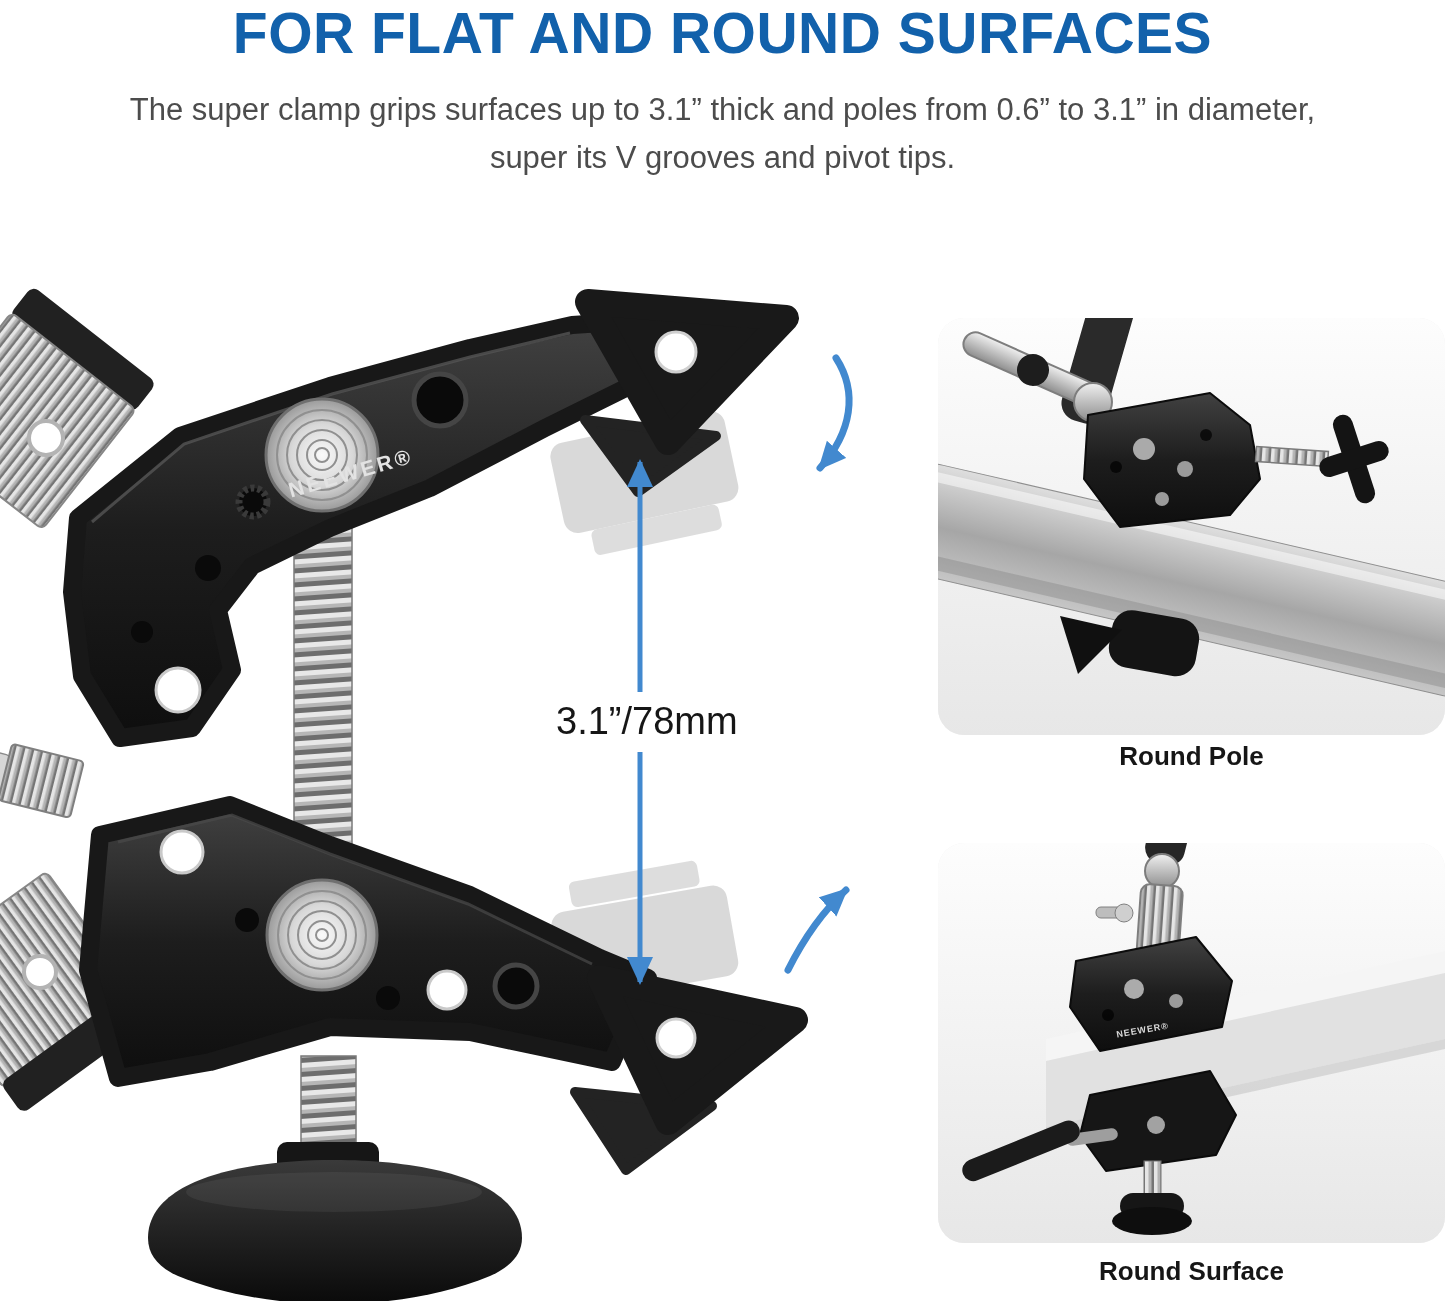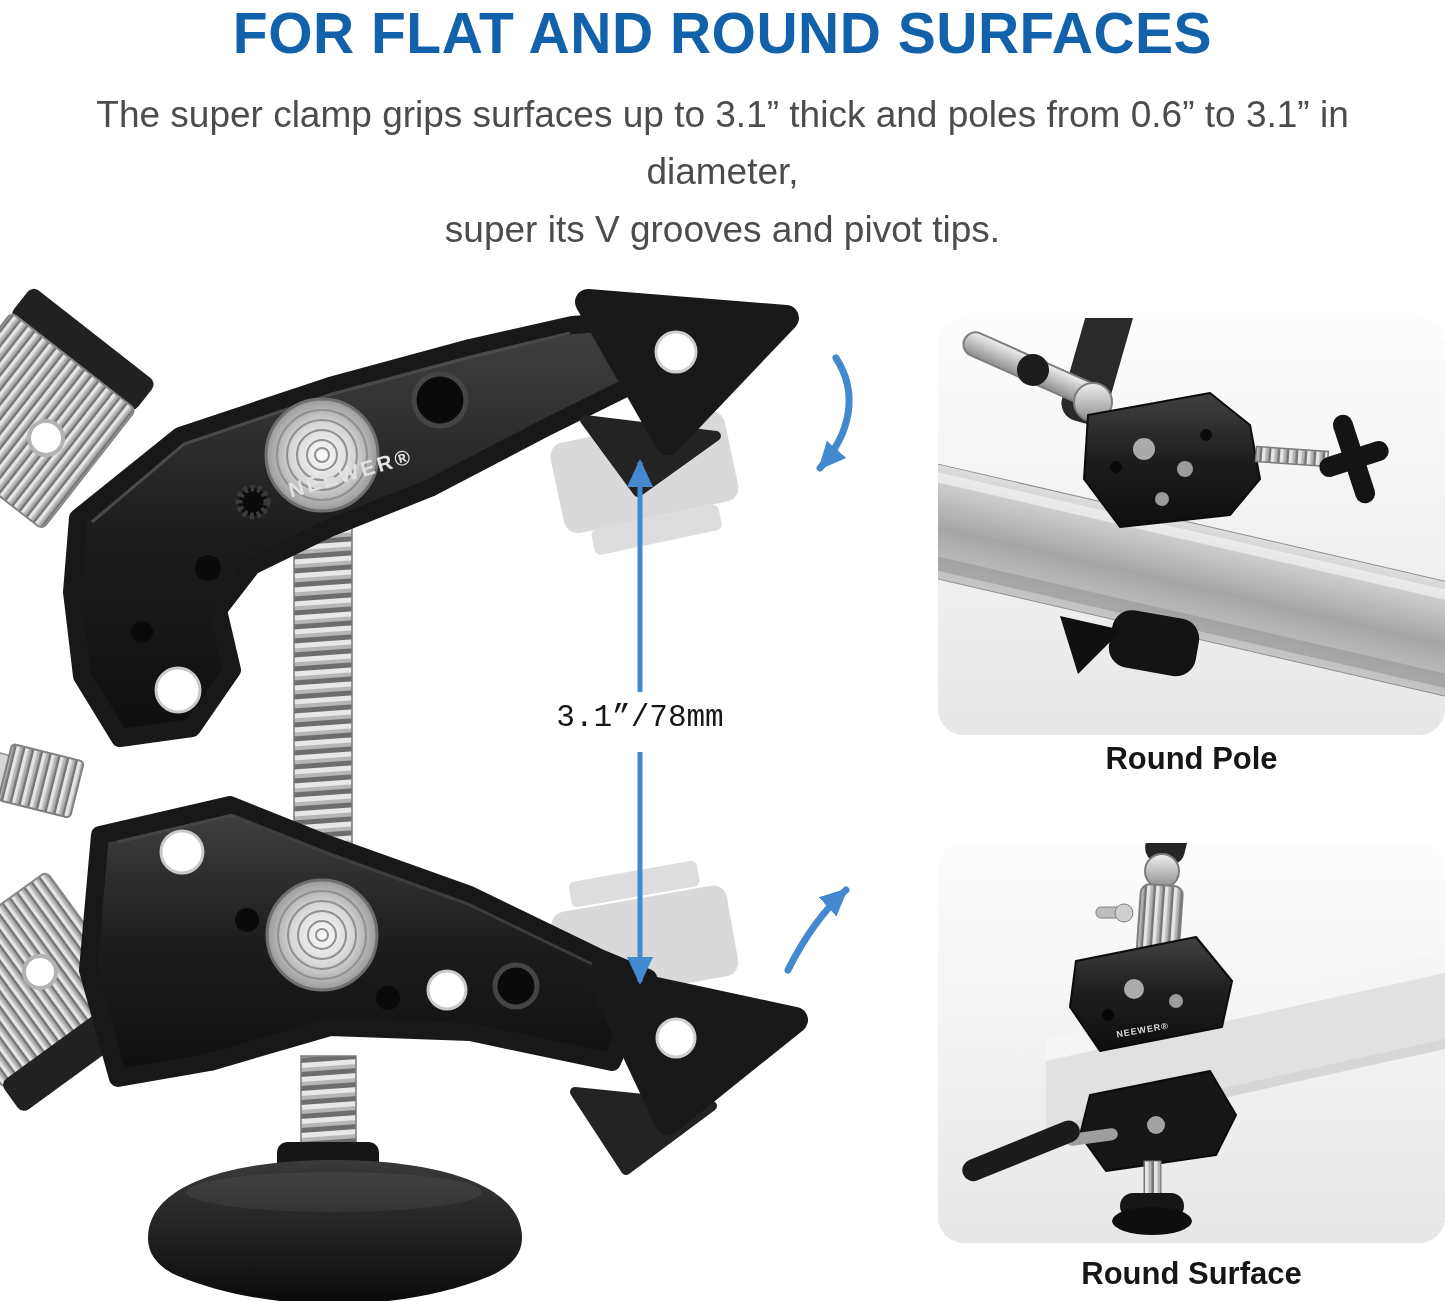--- a/index.html
+++ b/index.html
@@ -10,47 +10,47 @@
   .page { position:relative; width:1445px; height:950px; }
 
   .title {
     position:absolute; top:0; left:0; right:0; margin:0;
     text-align:center; font-size:57px; font-weight:800;
     letter-spacing:0.5px; color:#1261ab;
   }
   .subtitle {
     position:absolute; top:86px; left:50%; transform:translateX(-50%);
     width:1300px; margin:0; text-align:center;
-    font-size:37px; line-height:1.55; color:#4c4c4c;
+    font-size:31px; line-height:1.55; color:#4c4c4c;
   }
   .sub-line { display:block; }
 
   .main-svg { position:absolute; left:0; top:230px; }
 
   .brand {
     position:absolute; left:289px; top:479px;
     transform:rotate(-16deg); transform-origin:left center;
     color:#e3e3e3; font-size:21px; font-weight:bold; letter-spacing:3px;
     white-space:nowrap;
   }
   .measure {
     position:absolute; left:556px; top:700px; width:168px;
-    text-align:center; font-size:31px; color:#161616; white-space:nowrap;font-family:Liberation Mono, monospace;
+    text-align:center; font-size:38px; color:#161616; white-space:nowrap;
   }
 
   .inset {
     position:absolute; left:938px; width:507px;
     border-radius:26px; overflow:hidden; background:#f1f1f1;
   }
   .inset-top    { top:318px; height:417px; }
   .inset-bottom { top:843px; height:400px; }
 
   .caption {
     position:absolute; left:938px; width:507px; text-align:center;
-    font-weight:bold; font-size:31px; color:#161616;
+    font-weight:bold; font-size:26px; color:#161616;
   }
   .cap-top    { top:741px; }
   .cap-bottom { top:1256px; }
 
   .inset-brand {
     position:absolute; left:178px; top:182px; transform:rotate(-10deg);
     color:#d8d8d8; font-size:9px; font-weight:bold; letter-spacing:1px;
   }
 </style>
 </head>

